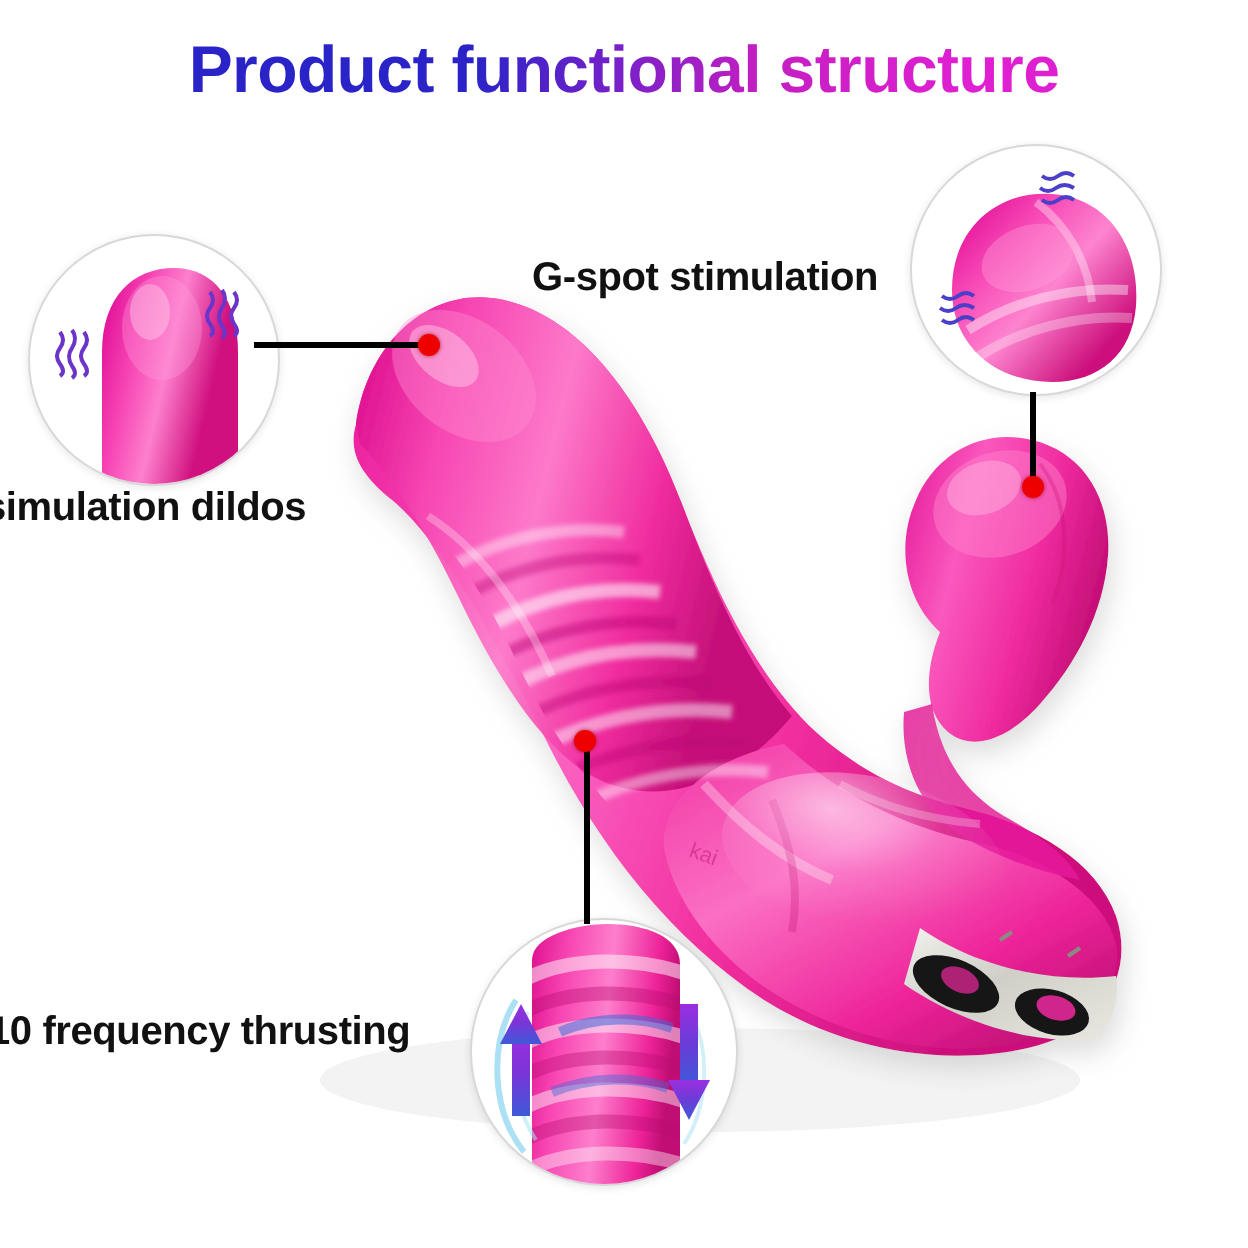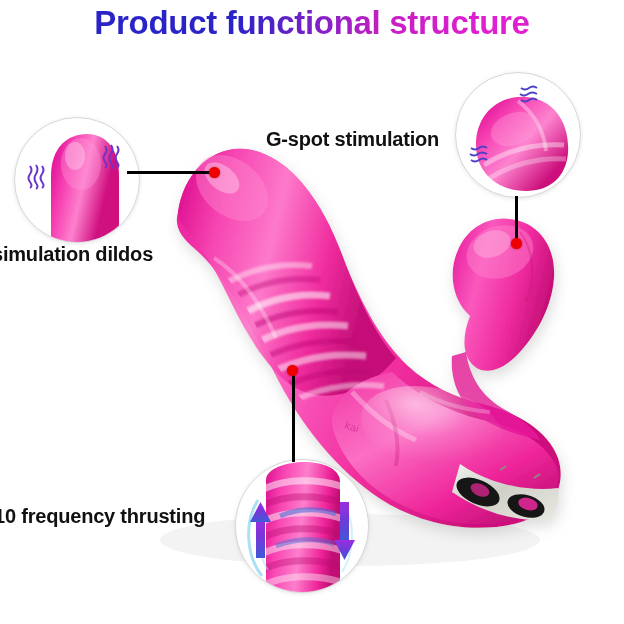--- a/index.html
+++ b/index.html
@@ -16,21 +16,21 @@
     width: 624px;
     height: 624px;
     background: #ffffff;
     overflow: hidden;
   }
 
   
   .title {
     position: absolute;
     left: 0;
-    top: 4px;
+    top: 16px;
     width: 624px;
     text-align: center;
     font-size: 33px;
     font-weight: bold;
     letter-spacing: -0.3px;
     white-space: nowrap;
     background: linear-gradient(90deg,
         #2a24c8 0%,
         #2a24c8 38%,
         #7b20c9 50%,

